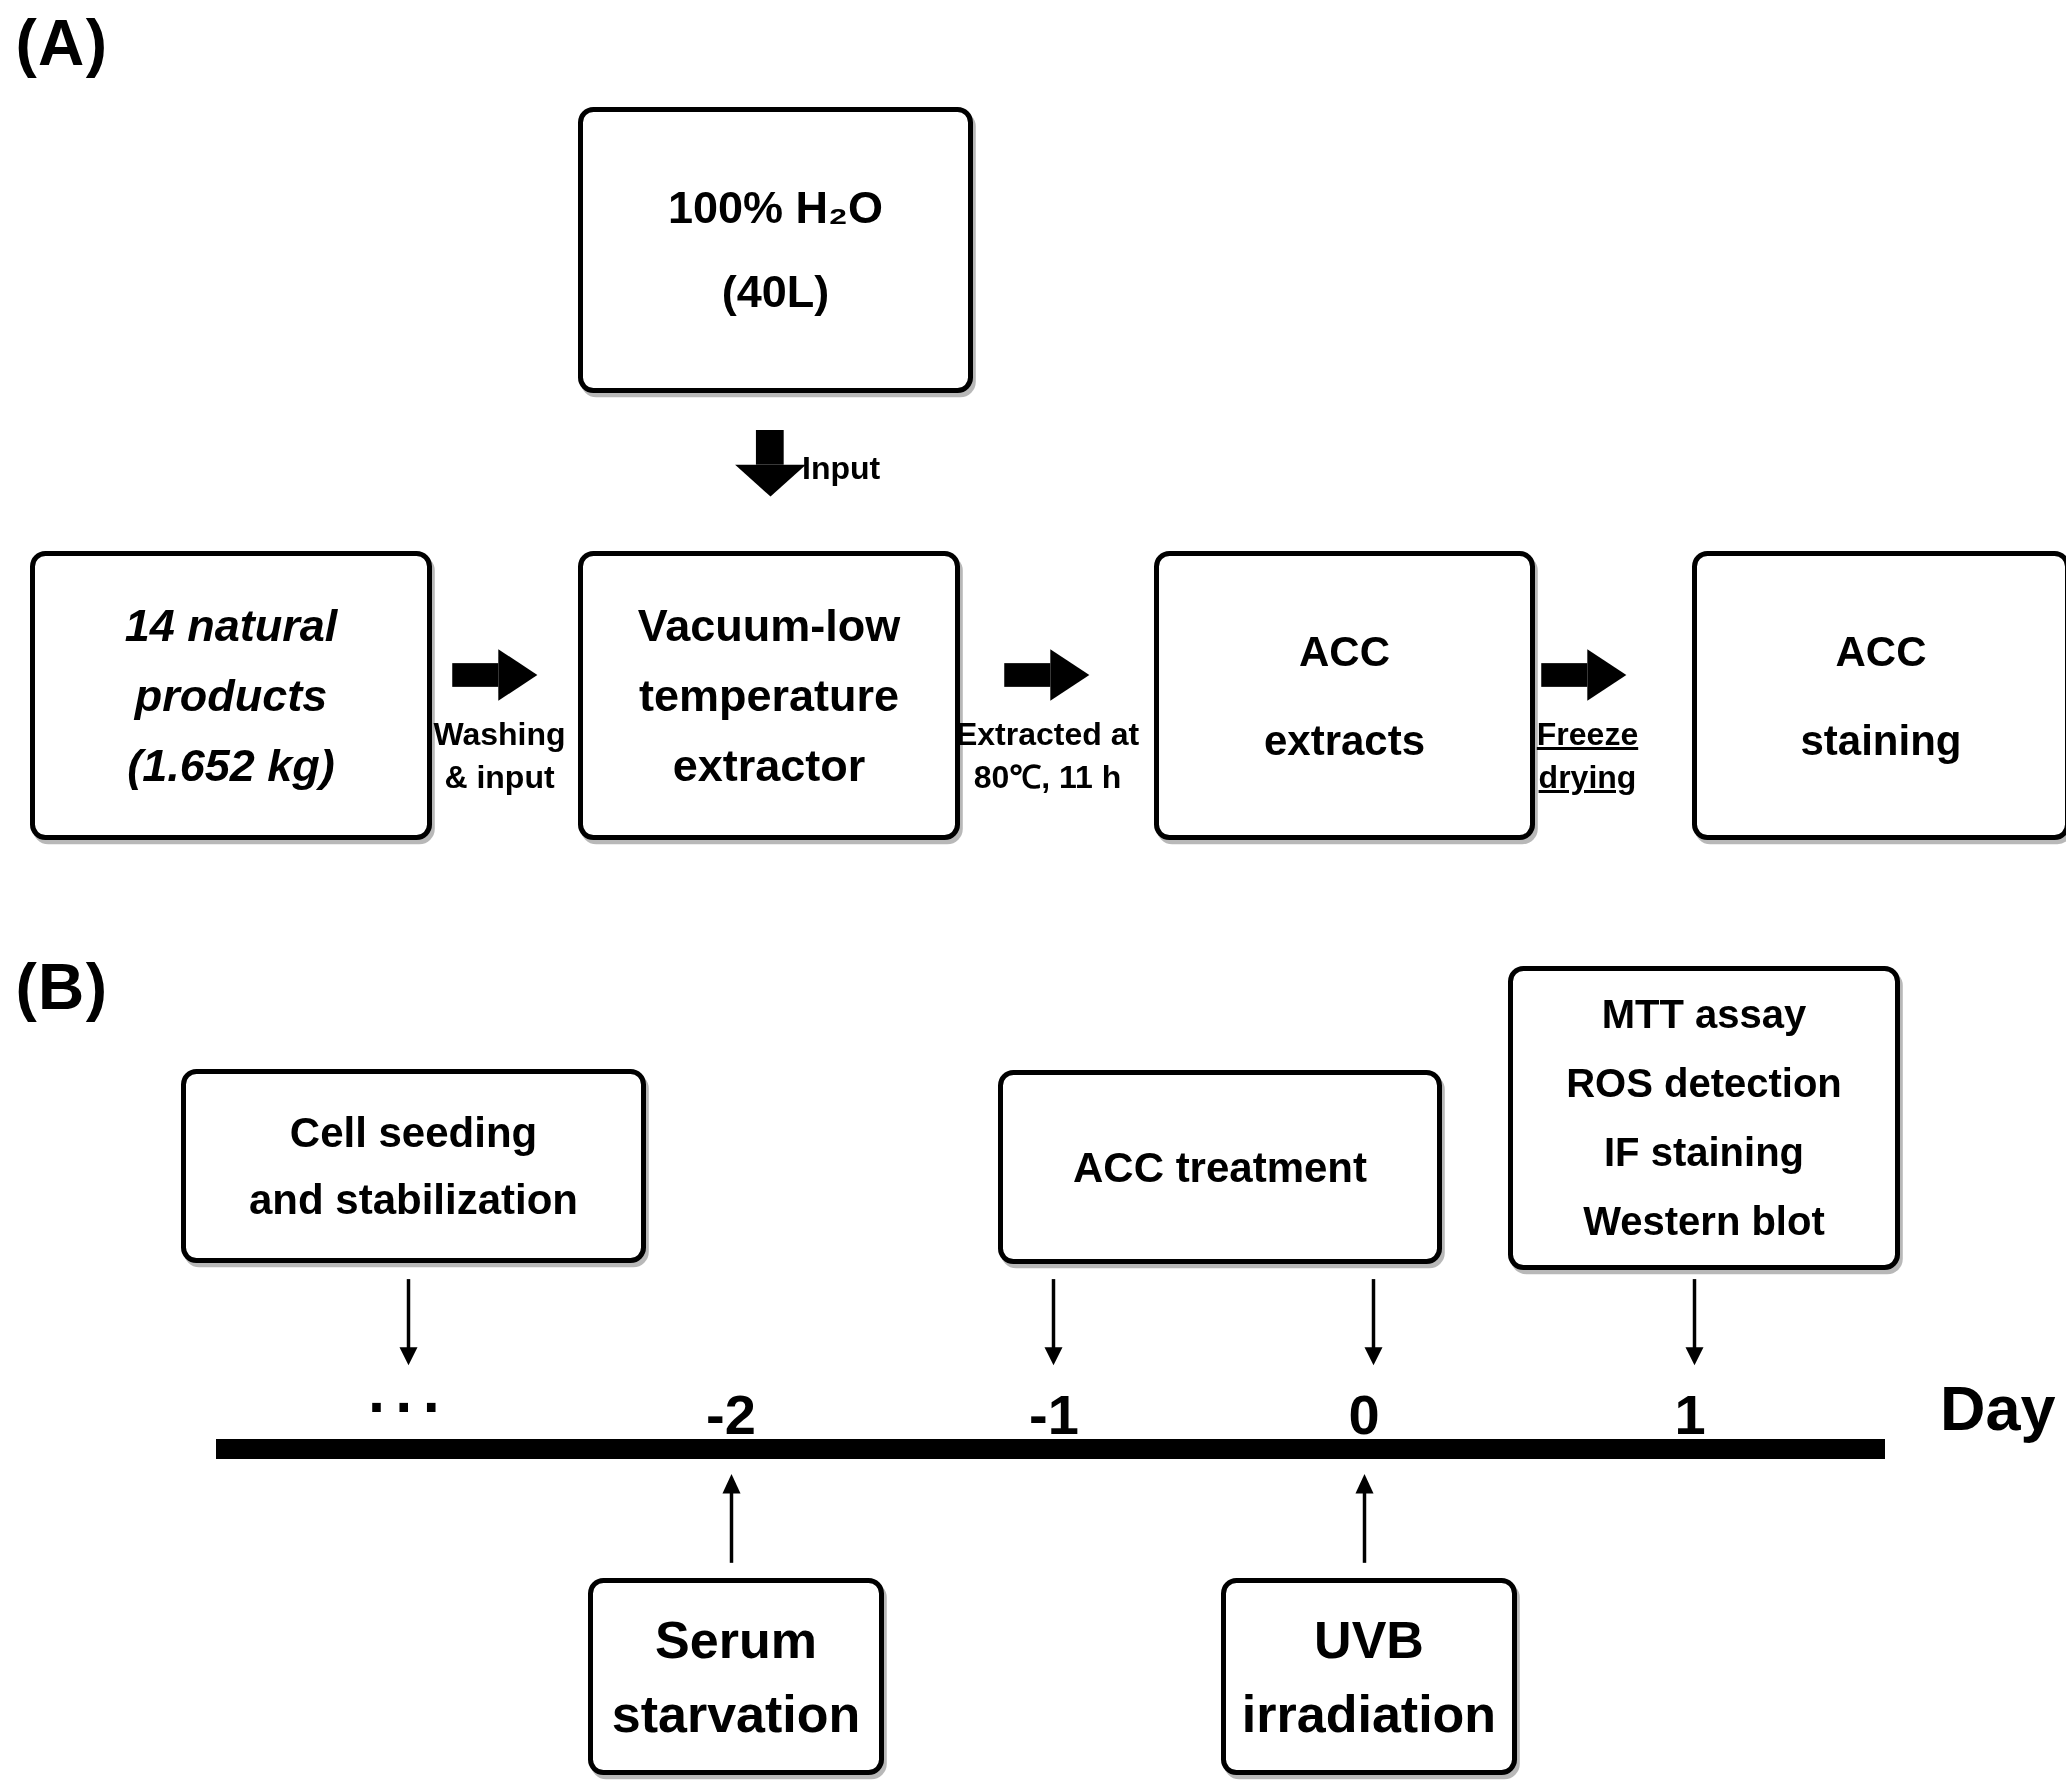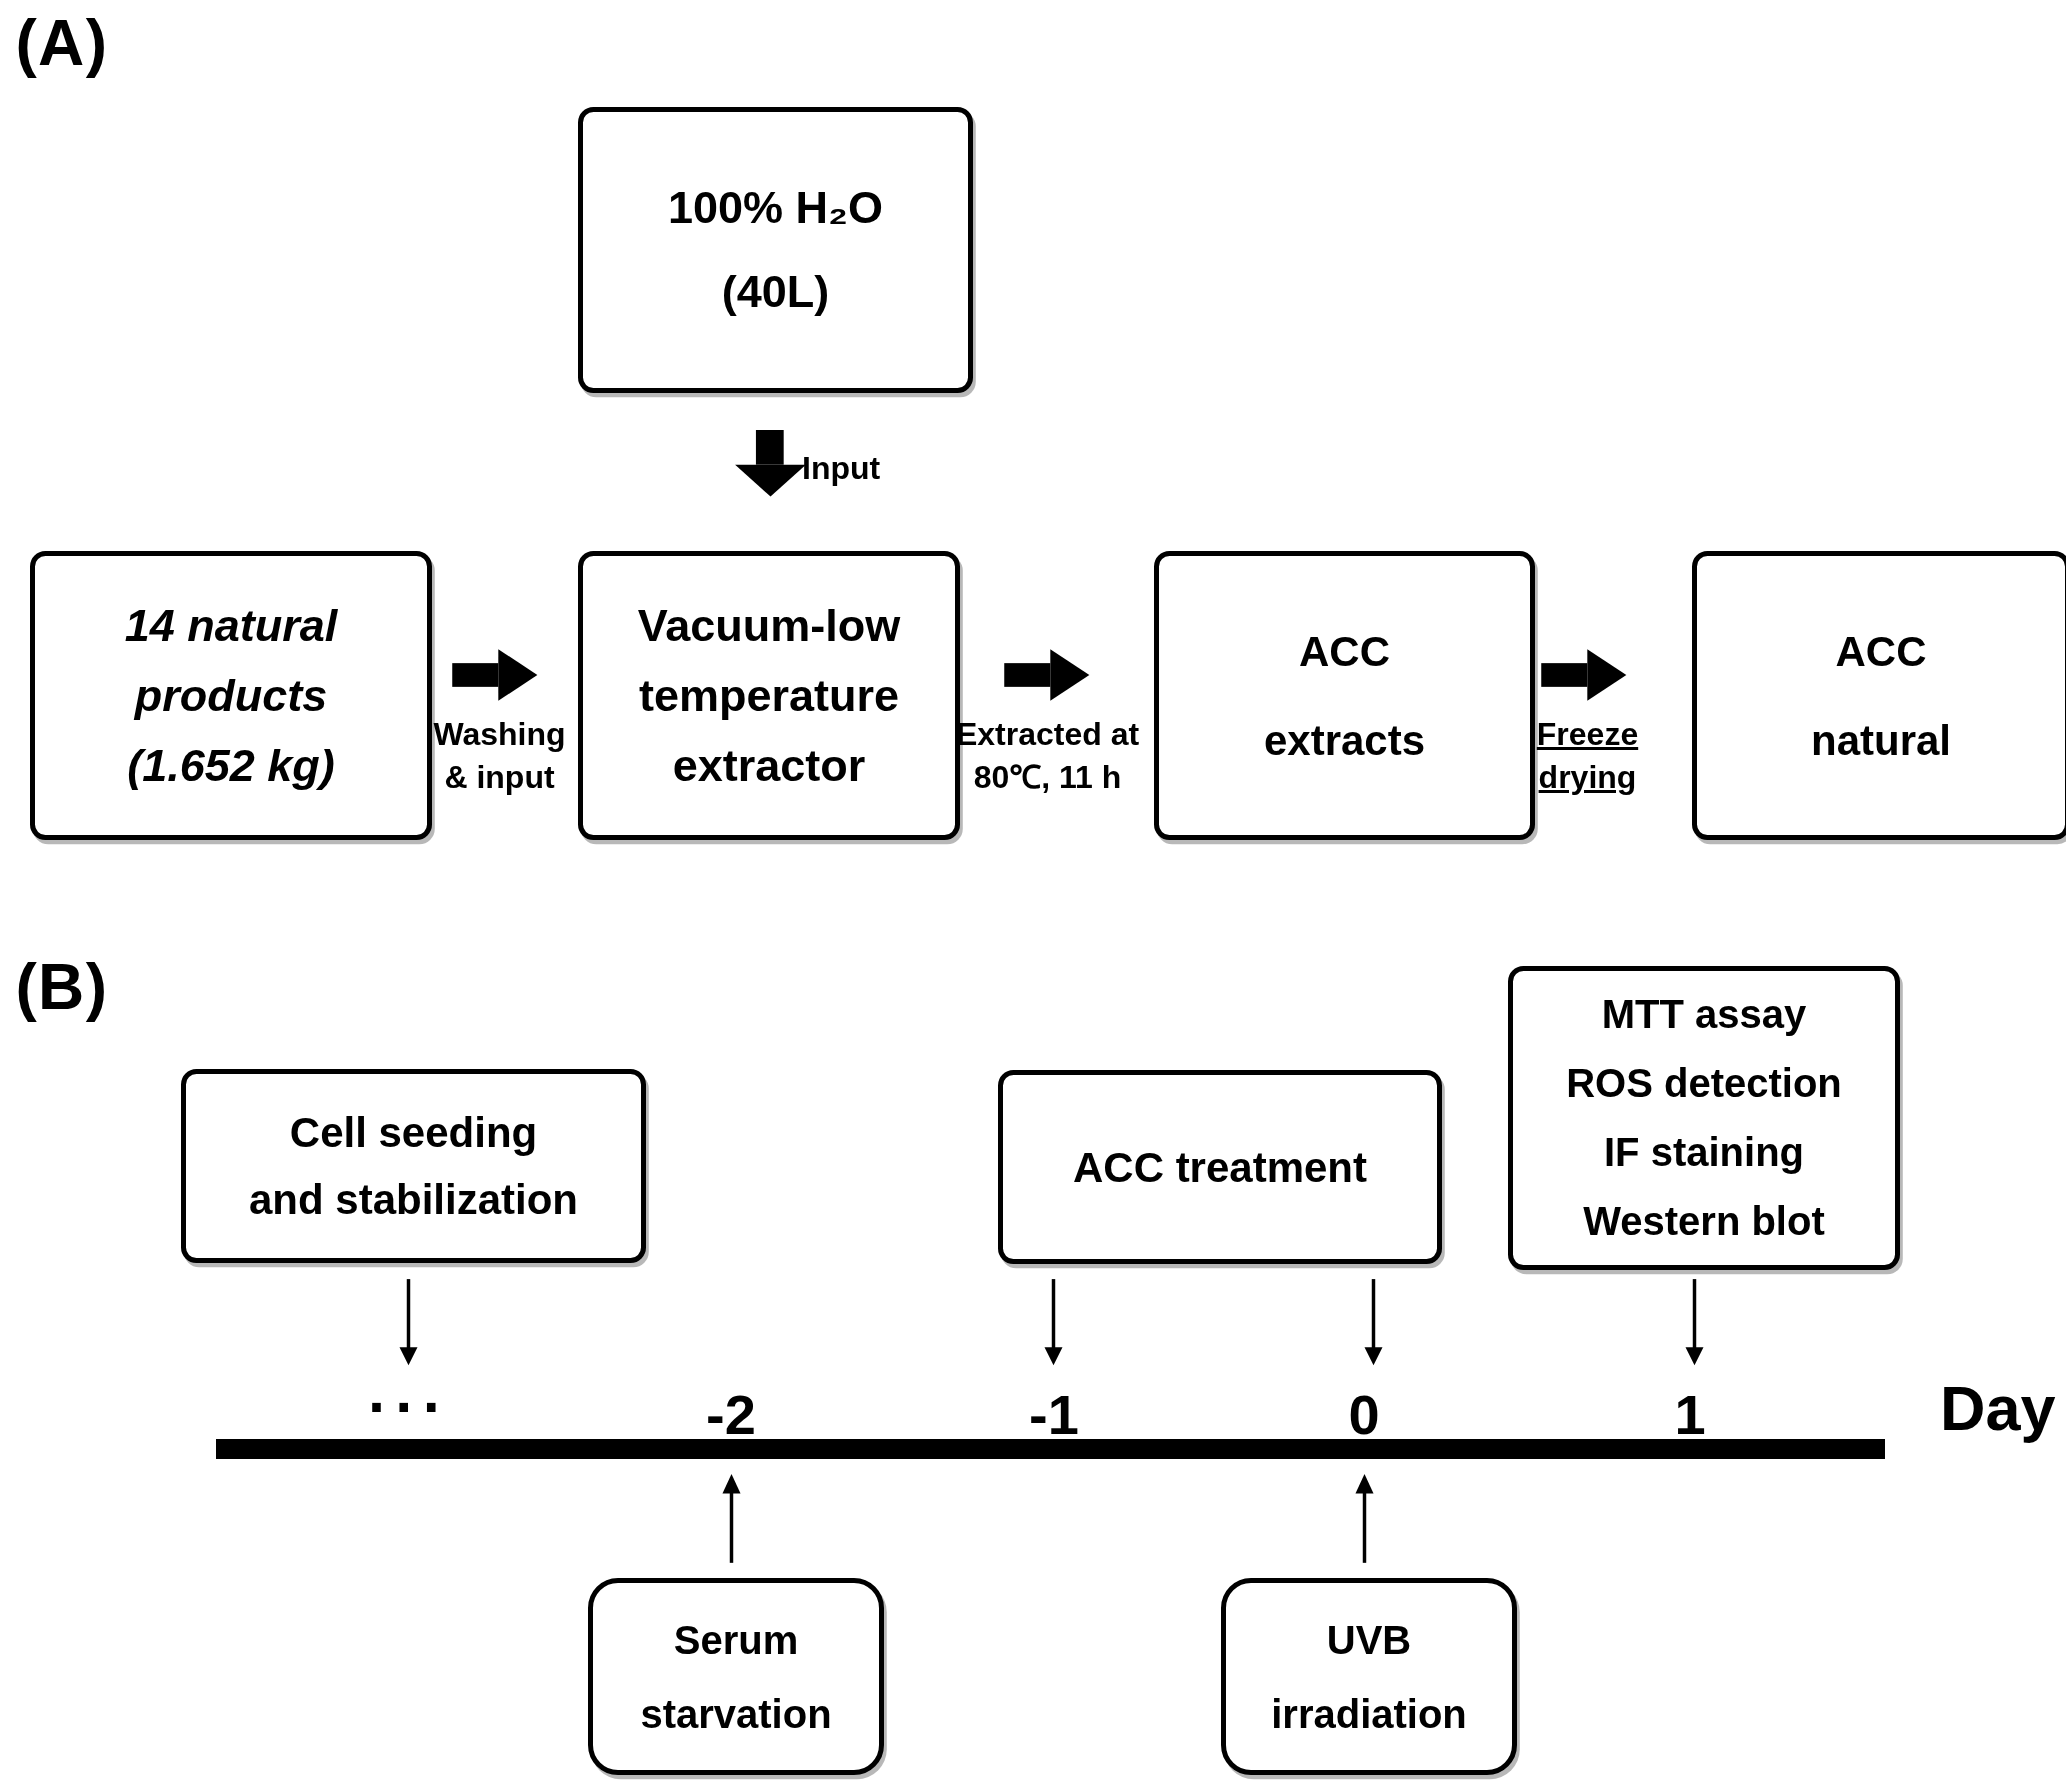--- a/index.html
+++ b/index.html
@@ -31,21 +31,21 @@
     text-align:center;
   }
   .box .ln{white-space:nowrap;}
   
   .fontA{font-size:45px;line-height:70px;}
   .fontA2{font-size:42px;line-height:89px;margin-left:24px;}
   .fontWater{font-size:45px;line-height:84px;}
   
   .fontB{font-size:42px;line-height:67px;}
   .fontMtt{font-size:40px;line-height:69px;}
-  .fontBottom{font-size:40px;line-height:74px;border-radius:30px;}
+  .fontBottom{font-size:52px;line-height:74px;}
   .caption{
     position:absolute;
     font-size:32px;
     line-height:43px;
     text-align:center;
     font-weight:bold;
   }
   .arrow-svg{position:absolute;}
   .arrow-svg rect,.arrow-svg polygon{fill:#000;stroke:none;}
   .tick{
@@ -96,21 +96,21 @@
     <div class="ln">extractor</div>
   </div>
 
   <div class="box fontA2" style="left:1130px;top:551px;width:371px;height:279px;">
     <div class="ln">ACC</div>
     <div class="ln">extracts</div>
   </div>
 
   <div class="box fontA2" style="left:1668px;top:551px;width:368px;height:279px;">
     <div class="ln">ACC</div>
-    <div class="ln">natural</div>
+    <div class="ln">staining</div>
   </div>
 
   <svg class="arrow-svg" style="left:452px;top:645px;" width="87" height="60" viewBox="0 0 124 86">
     <rect x="0" y="26" width="66" height="34"></rect>
     <polygon points="66,6 66,80 122,43"></polygon>
   </svg>
   <svg class="arrow-svg" style="left:1004px;top:645px;" width="87" height="60" viewBox="0 0 124 86">
     <rect x="0" y="26" width="66" height="34"></rect>
     <polygon points="66,6 66,80 122,43"></polygon>
   </svg>

